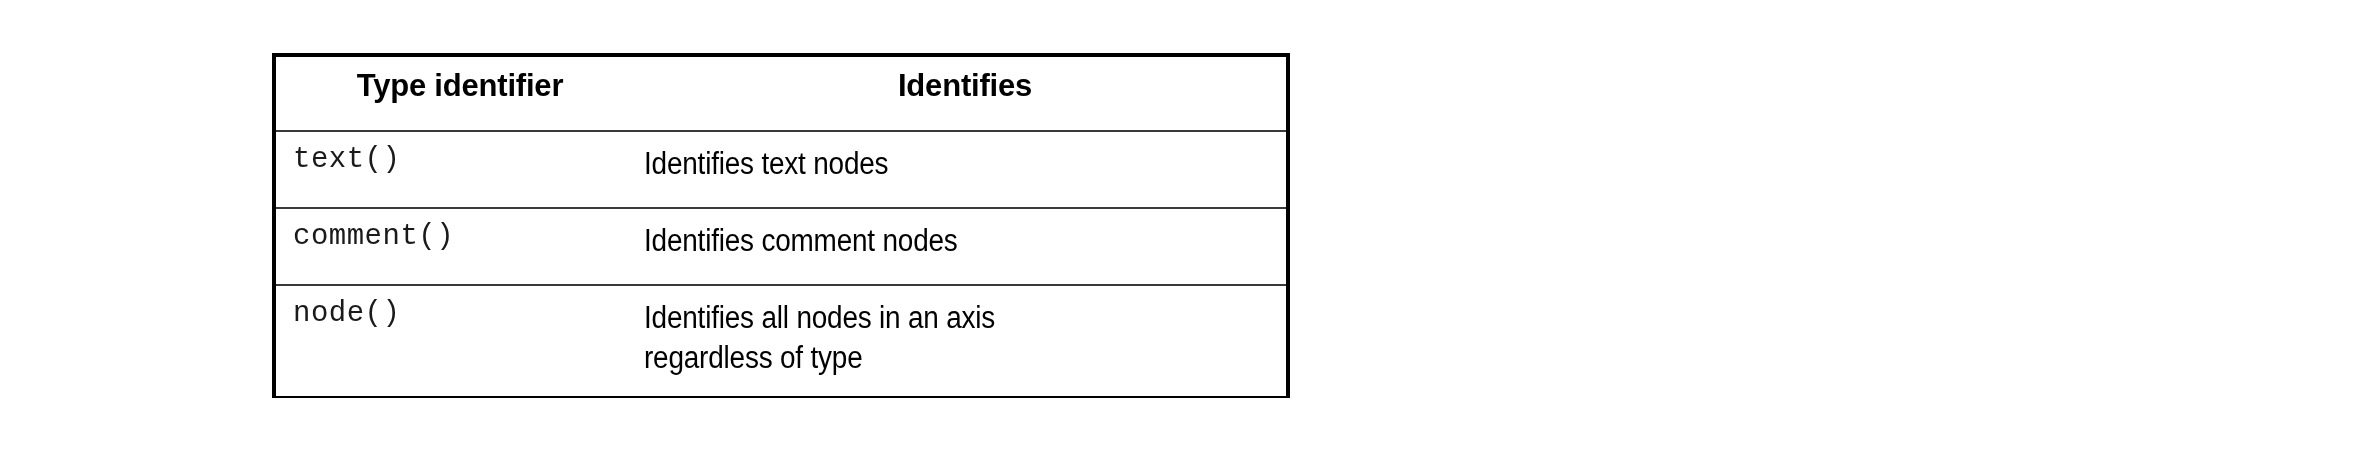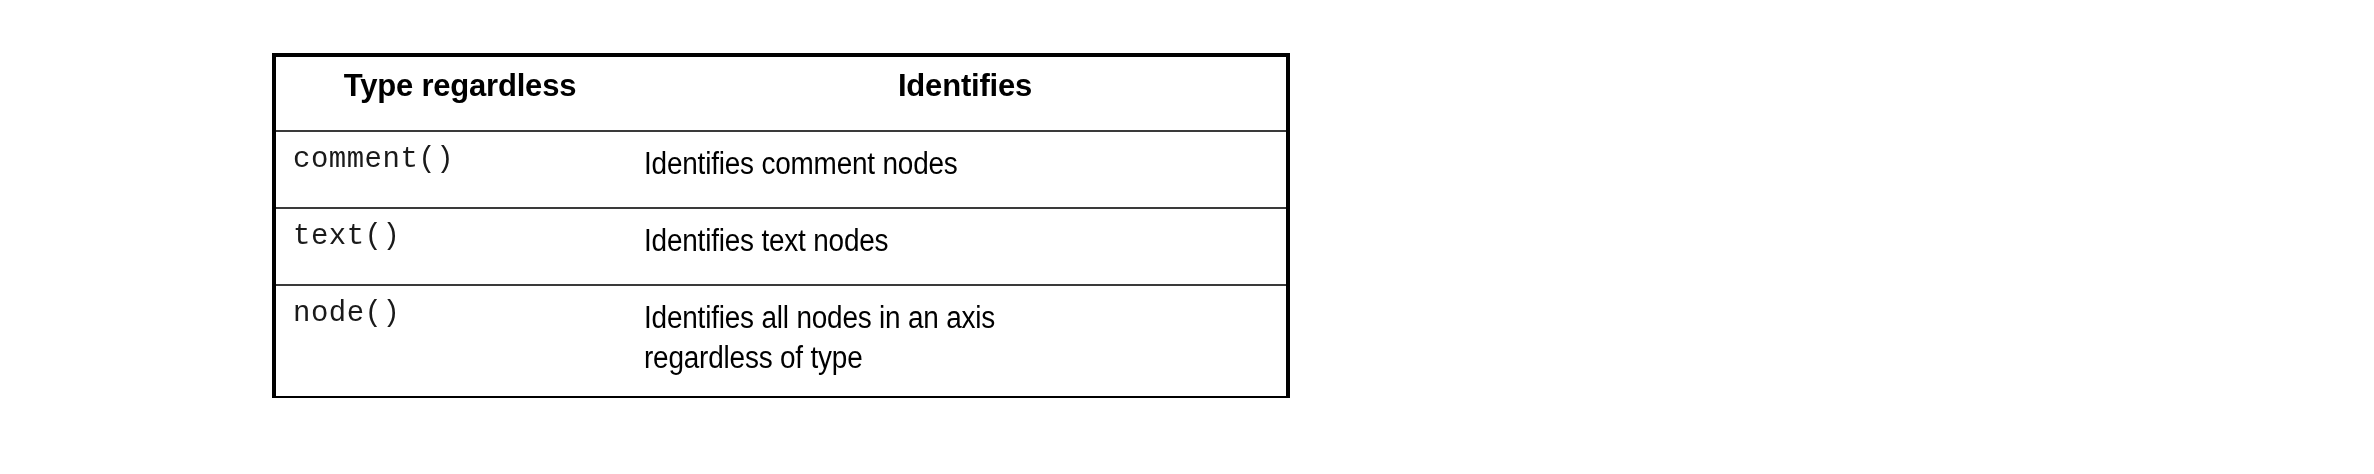--- a/index.html
+++ b/index.html
@@ -127,55 +127,55 @@
     <table>
       <colgroup>
         <col class="col-type">
         <col class="col-desc">
       </colgroup>
 
       <tbody>
         <tr class="row-head">
           <th class="cell-type">
             <div class="cell-inner">
-              <span class="head-text">Type regardless</span>
+              <span class="head-text">Type identifier</span>
             </div>
           </th>
           <th class="cell-desc">
             <div class="cell-inner">
               <span class="head-text">Identifies</span>
             </div>
           </th>
         </tr>
 
         <tr class="row-body">
           <td class="cell-type">
             <div class="cell-inner">
-              <span class="mono-text">comment()</span>
+              <span class="mono-text">text()</span>
             </div>
           </td>
           <td class="cell-desc">
             <div class="cell-inner">
               <div class="desc-text">
-                <span class="line">Identifies comment nodes</span>
+                <span class="line">Identifies text nodes</span>
               </div>
             </div>
           </td>
         </tr>
 
         <tr class="row-body">
           <td class="cell-type">
             <div class="cell-inner">
-              <span class="mono-text">text()</span>
+              <span class="mono-text">comment()</span>
             </div>
           </td>
           <td class="cell-desc">
             <div class="cell-inner">
               <div class="desc-text">
-                <span class="line">Identifies text nodes</span>
+                <span class="line">Identifies comment nodes</span>
               </div>
             </div>
           </td>
         </tr>
 
         <tr class="row-last">
           <td class="cell-type">
             <div class="cell-inner">
               <span class="mono-text">node()</span>
             </div>

